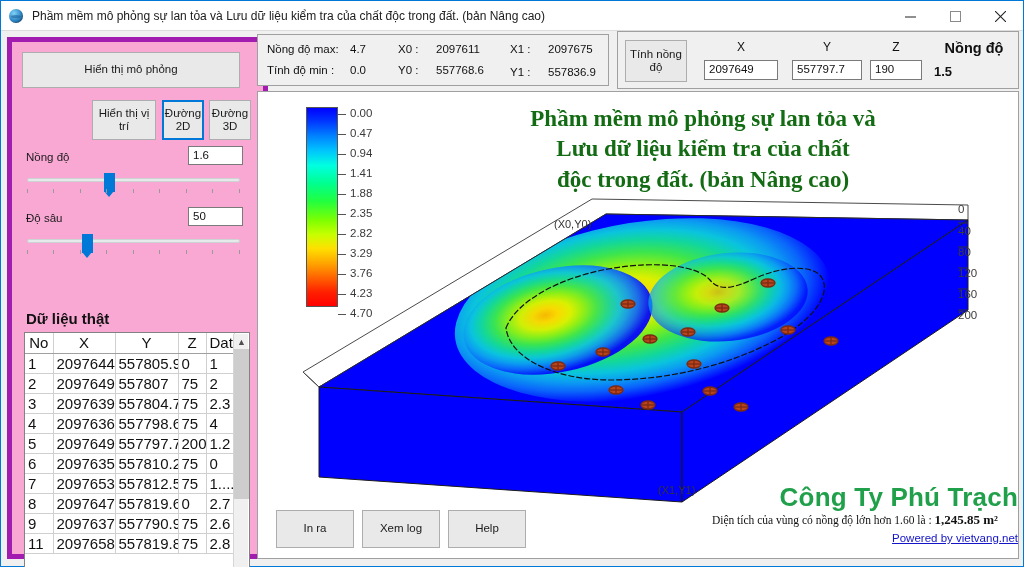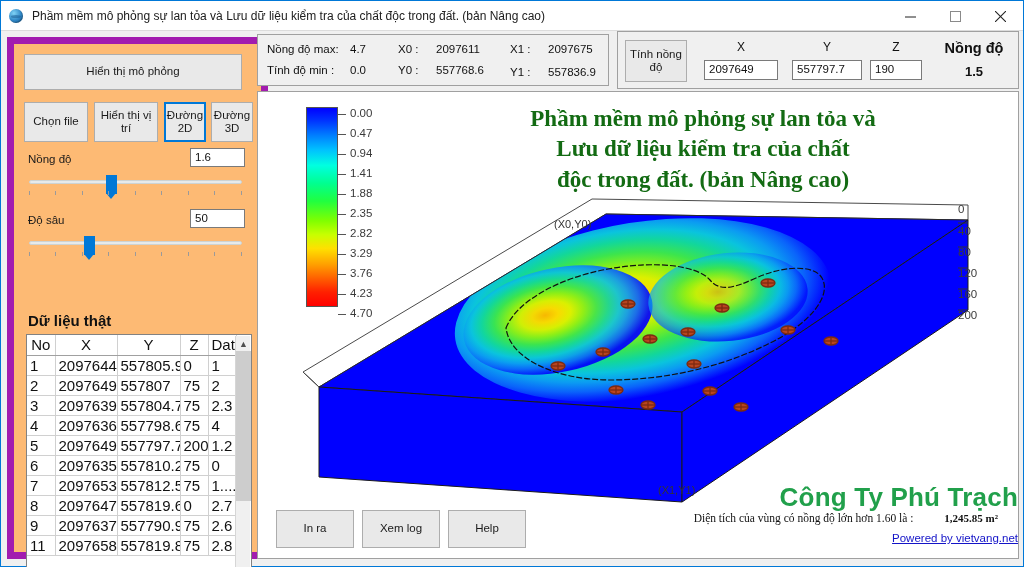--- a/index.html
+++ b/index.html
@@ -40,21 +40,21 @@
   .win-controls{position:absolute;right:0;top:0;height:30px;display:flex;}
   .win-btn{
     width:45px;height:30px;display:flex;align-items:center;justify-content:center;
     font-size:13px;color:#202020;
   }
   .win-btn svg{display:block;}
 
   
   .left-panel{
     position:absolute;left:6px;top:36px;width:261px;height:522px;
-    background:#fdba74;border:7px solid #a21caf;box-sizing:border-box;
+    background:#f9a8d4;border:5px solid #a21caf;box-sizing:border-box;
   }
   .btn{
     background:#e9e9e9;border:1px solid #adadad;color:#1a1a1a;
     font-size:11.5px;font-family:"Liberation Sans", sans-serif;
     display:flex;align-items:center;justify-content:center;text-align:center;
     line-height:1.15;cursor:default;box-sizing:border-box;
   }
   .btn.focused{border:2px solid #0078d7;background:#e9e9e9;}
   #btn-sim{position:absolute;left:10px;top:10px;width:218px;height:36px;}
   #btn-chonfile{position:absolute;left:10px;top:58px;width:64px;height:40px;}
@@ -187,21 +187,21 @@
 
   .brand{
     position:absolute;left:470px;top:390px;width:290px;text-align:right;
     font-size:26px;font-weight:bold;color:#21a04b;
     font-family:"Liberation Sans", sans-serif;letter-spacing:.2px;
   }
   .area-text{
     position:absolute;left:410px;top:420px;width:330px;text-align:right;
     font-family:"Liberation Serif", serif;font-size:11.5px;color:#111;
   }
-  .area-text b{font-size:11px;margin-left:28px;}
+  .area-text b{font-size:13px;}
   .powered{
     position:absolute;left:470px;top:440px;width:290px;text-align:right;
     font-size:11.5px;color:#1414c8;text-decoration:underline;
     font-family:"Liberation Sans", sans-serif;
   }
   #btn-inra{position:absolute;left:18px;top:418px;width:78px;height:38px;}
   #btn-xemlog{position:absolute;left:104px;top:418px;width:78px;height:38px;}
   #btn-help{position:absolute;left:190px;top:418px;width:78px;height:38px;}
 </style>
 </head>
@@ -229,21 +229,20 @@
         <svg width="11" height="11">
             <line x1="0" y1="0" x2="11" y2="11" stroke="#202020" stroke-width="1.1"></line>
             <line x1="11" y1="0" x2="0" y2="11" stroke="#202020" stroke-width="1.1"></line>
           </svg>
       </div>
     </div>
   </div>
 
   <div class="left-panel">
     <div class="btn" id="btn-sim">Hiển thị mô phỏng</div>
-    <div class="btn" id="btn-chonfile">Chọn file</div>
     <div class="btn" id="btn-vitri">Hiển thị vị trí</div>
     <div class="btn focused" id="btn-2d">Đường 2D</div>
     <div class="btn" id="btn-3d">Đường 3D</div>
 
     <div class="lbl" id="lbl-nongdo">Nồng độ</div>
     <div class="txtbox" id="tb-nongdo">1.6</div>
     <div class="slider" id="sl-nongdo">
       <div class="track"></div>
       <div class="thumb" style="left:77px"></div>
       <div class="ticks">
@@ -396,21 +395,21 @@
 
   <div class="calc-box">
     <div class="btn" id="btn-tinh">Tính nồng độ</div>
     <div class="fld-lbl" style="left:86px;top:8px;width:74px">X</div>
     <div class="fld" style="left:86px;top:28px;width:74px;height:20px">2097649</div>
     <div class="fld-lbl" style="left:174px;top:8px;width:70px">Y</div>
     <div class="fld" style="left:174px;top:28px;width:70px;height:20px">557797.7</div>
     <div class="fld-lbl" style="left:252px;top:8px;width:52px">Z</div>
     <div class="fld" style="left:252px;top:28px;width:52px;height:20px">190</div>
     <div class="big-lbl" style="left:316px;top:8px;width:80px;text-align:center">Nồng độ</div>
-    <div class="big-val" style="left:316px;top:32px;width:80px;text-align:center">1.5</div>
+    <div class="big-val" style="left:316px;top:32px;width:80px;">1.5</div>
   </div>
 
   <div class="plot-area">
 
     <div class="colorbar"></div>
     <div class="cb-labels">
       <i style="top:14px"></i>
         <div style="top:7px">0.00</div>
       <i style="top:34px"></i>
         <div style="top:27px">0.47</div>

